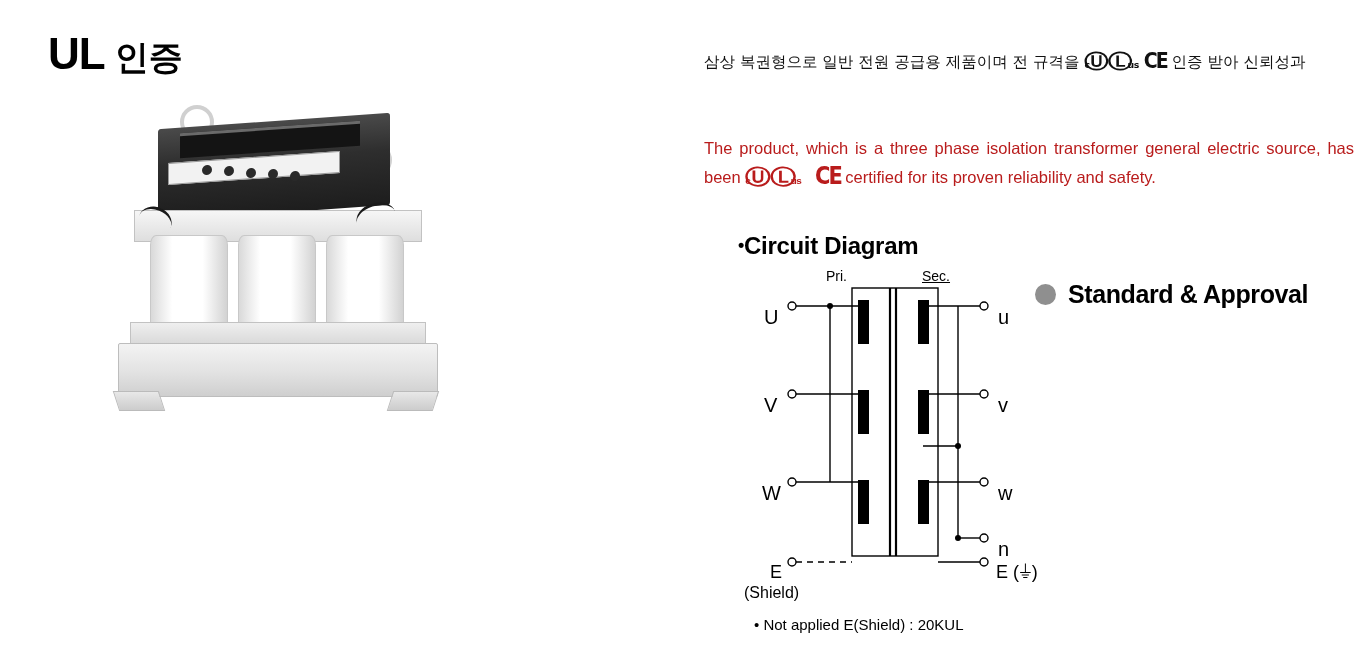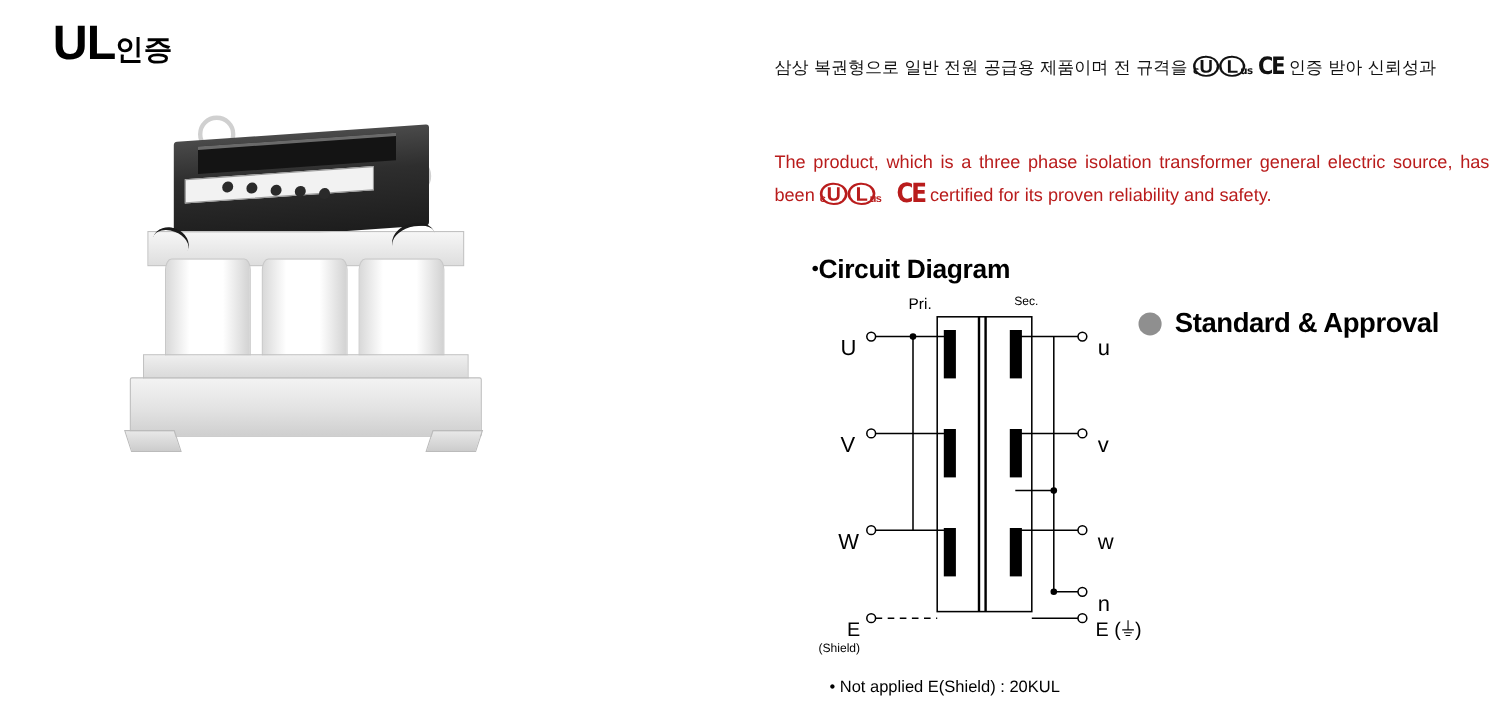--- a/index.html
+++ b/index.html
@@ -21,35 +21,36 @@
     position: absolute;
     left: 0;
     top: 0;
     width: 660px;
     height: 646px;
   }
 
   #ul-heading {
     position: absolute;
     left: 48px;
-    top: 18px;
+    top: 32px;
     display: flex;
     align-items: baseline;
+    gap: 10px;
   }
   #ul-heading .ul-mark {
     font-family: "Liberation Sans", sans-serif;
     font-weight: bold;
     font-size: 44px;
     letter-spacing: -1px;
     line-height: 1;
   }
   #ul-heading .ul-ko {
     font-family: Liberation Serif, serif;
     font-weight: bold;
-    font-size: 26px;
+    font-size: 34px;
     line-height: 1;
   }
 
   
   #transformer-photo {
     position: absolute;
     left: 110px;
     top: 95px;
     width: 330px;
     height: 330px;
@@ -401,33 +402,33 @@
         <circle cx="62" cy="296" r="4"></circle>
         <circle cx="254" cy="40" r="4"></circle>
         <circle cx="254" cy="128" r="4"></circle>
         <circle cx="254" cy="216" r="4"></circle>
         <circle cx="254" cy="272" r="4"></circle>
         <circle cx="254" cy="296" r="4"></circle>
       </g>
     </svg>
 
     <div style="position:absolute;left:96px;top:36px;font-size:14px;">Pri.</div>
-    <div style="position:absolute;left:192px;top:36px;font-size:11px;">Sec.</div>
+    <div style="position:absolute;left:192px;top:36px;font-size:14px;text-decoration:underline;">Sec.</div>
 
     <div style="position:absolute;left:34px;top:74px;font-size:20px;">U</div>
     <div style="position:absolute;left:34px;top:162px;font-size:20px;">V</div>
     <div style="position:absolute;left:32px;top:250px;font-size:20px;">W</div>
 
     <div style="position:absolute;left:268px;top:74px;font-size:20px;">u</div>
     <div style="position:absolute;left:268px;top:162px;font-size:20px;">v</div>
     <div style="position:absolute;left:268px;top:250px;font-size:20px;">w</div>
     <div style="position:absolute;left:268px;top:306px;font-size:20px;">n</div>
 
     <div style="position:absolute;left:40px;top:330px;font-size:18px;">E</div>
-    <div style="position:absolute;left:14px;top:352px;font-size:11px;">(Shield)</div>
+    <div style="position:absolute;left:14px;top:352px;font-size:16px;">(Shield)</div>
     <div style="position:absolute;left:266px;top:330px;font-size:18px;">E (⏚)</div>
 
     <div id="circuit-note">• Not applied E(Shield) : 20KUL</div>
   </div>
 
   <div id="approval-block">
     <div id="approval-heading">
       <span class="grey-dot"></span>
       <span>Standard &amp; Approval</span>
     </div>

